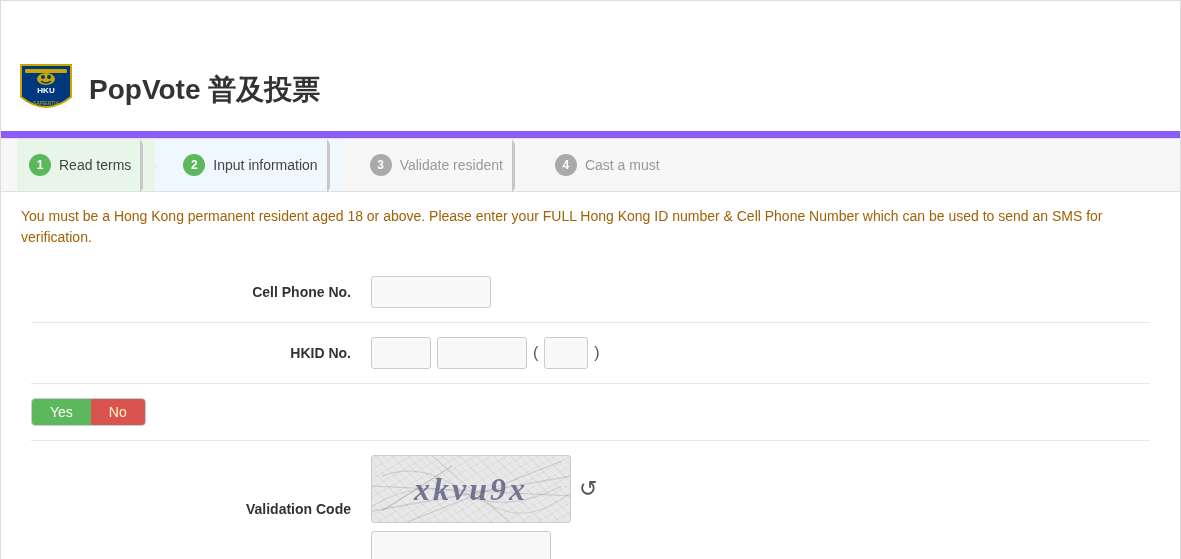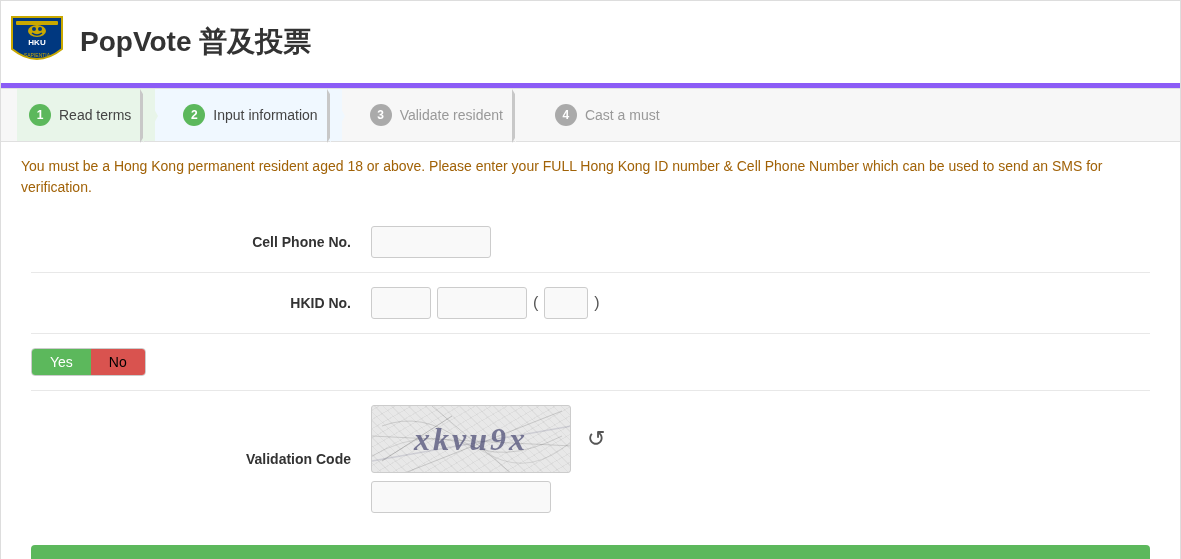--- a/index.html
+++ b/index.html
@@ -14,22 +14,23 @@
     .main-container {
       background: #fff;
       width: 1181px;
       min-height: 559px;
       border: 1px solid #ddd;
       padding: 0 0 20px 0;
     }
     .header {
       display: flex;
       align-items: center;
-      padding: 12px 7px;
-      border-bottom: 5px solid #8b5cf6;
+      padding: 12px 16px;
+      border-bottom: 7px solid #8b5cf6;
+      margin-top: 48px;
     }
     .logo-shield {
       width: 58px;
       height: 58px;
       margin-right: 14px;
       flex-shrink: 0;
     }
     .site-title {
       font-size: 28px;
       font-weight: bold;
@@ -166,21 +167,21 @@
       border: none;
       background: #e8e8e8;
       color: #555;
     }
     .toggle-btn.selected {
       background: #5cb85c;
       color: #fff;
     }
     .toggle-btn:not(.selected):last-child {
       background: #d9534f;
-      color: #000000;
+      color: #fef9c3;
     }
     
     .captcha-img {
       width: 200px;
       height: 68px;
       background: #e8e8e8;
       border: 1px solid #ccc;
       position: relative;
       overflow: hidden;
       border-radius: 3px;
@@ -230,21 +231,21 @@
       margin-left: 8px;
     }
     .captcha-section {
       display: flex;
       flex-direction: column;
       gap: 8px;
     }
     .captcha-row {
       display: flex;
       align-items: center;
-      gap: 8px;
+      gap: 0;
     }
     
     .submit-area {
       padding: 18px 30px 0 30px;
     }
     .submit-btn {
       width: 100%;
       background: #5cb85c;
       color: #fff;
       border: none;

